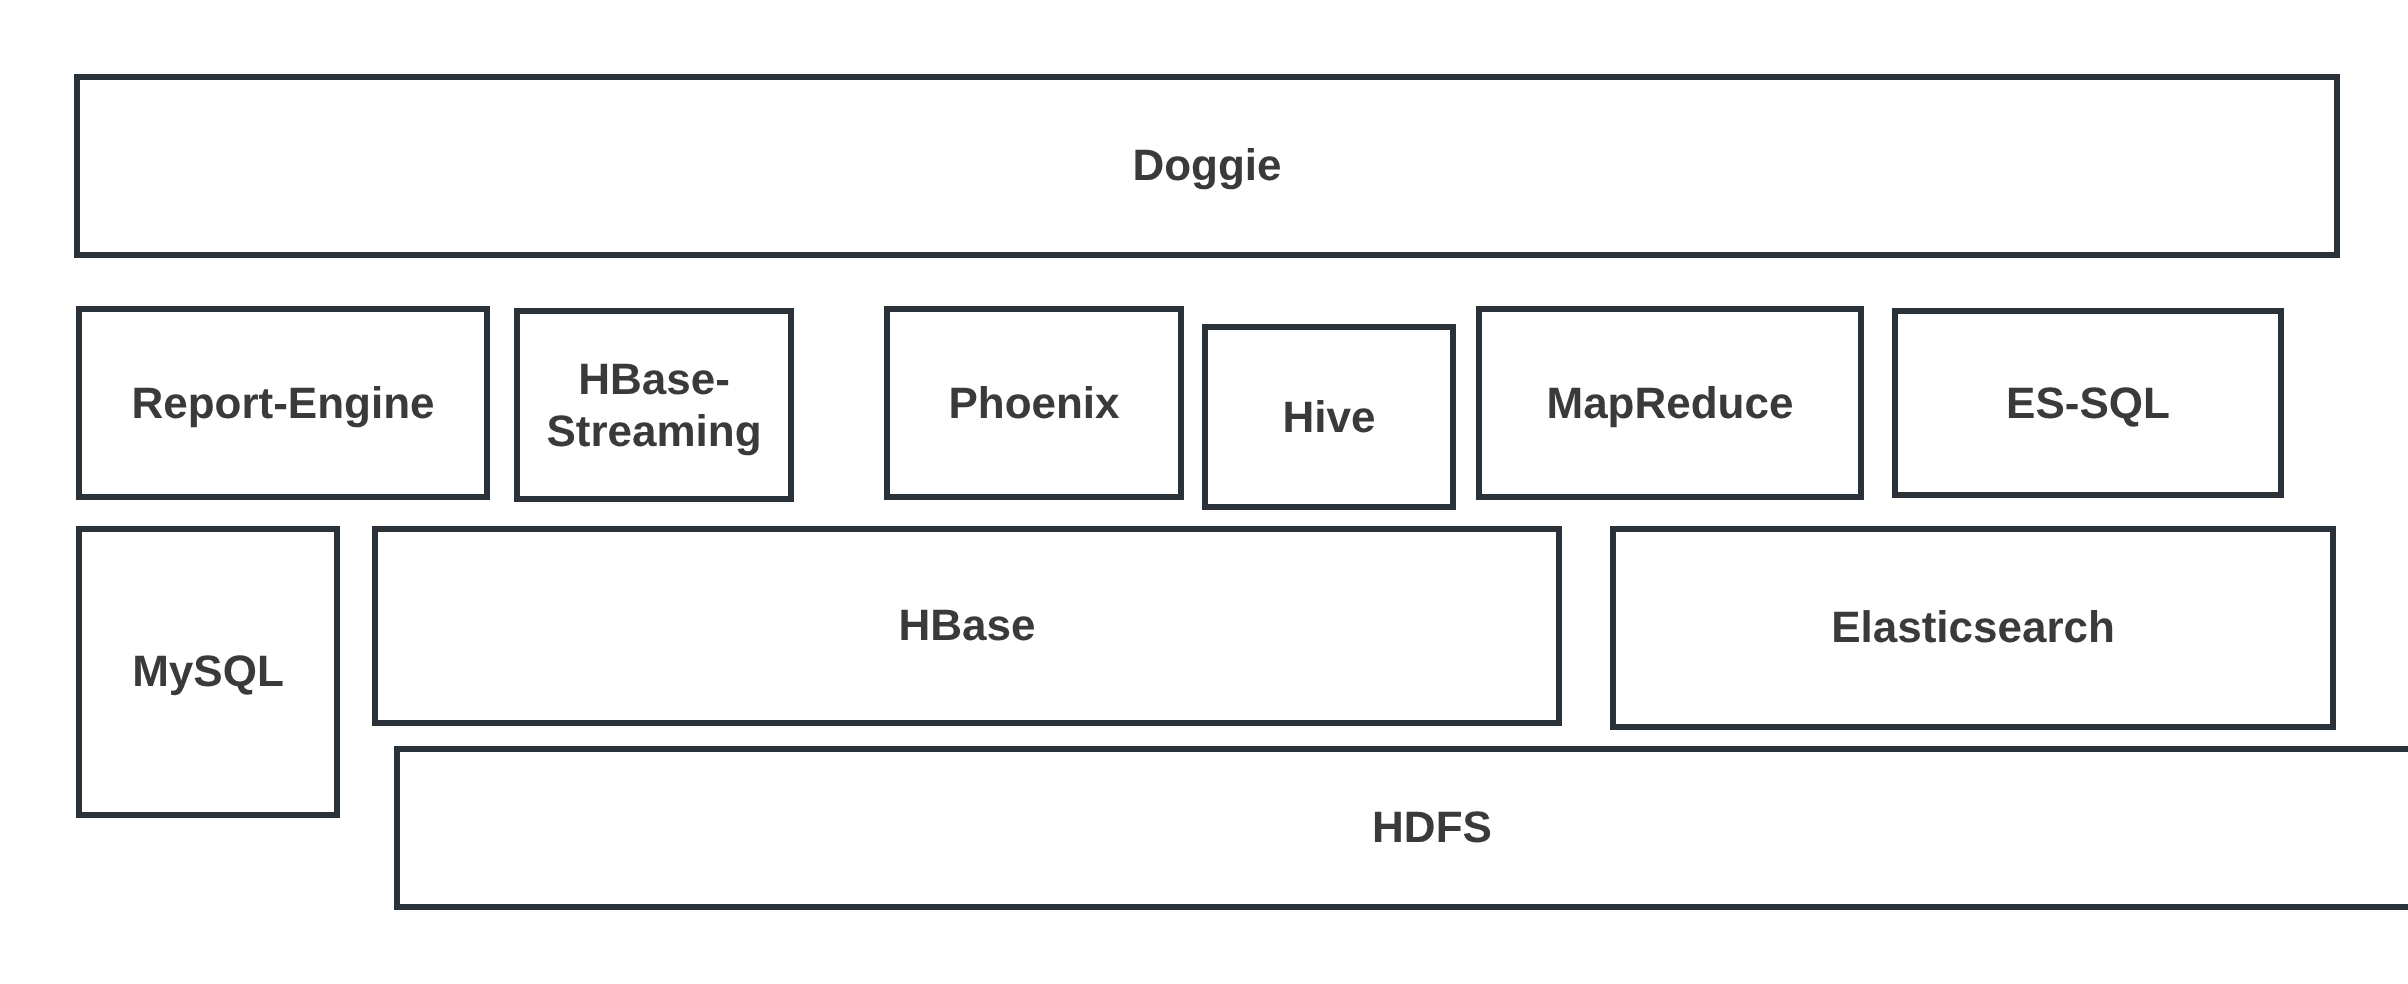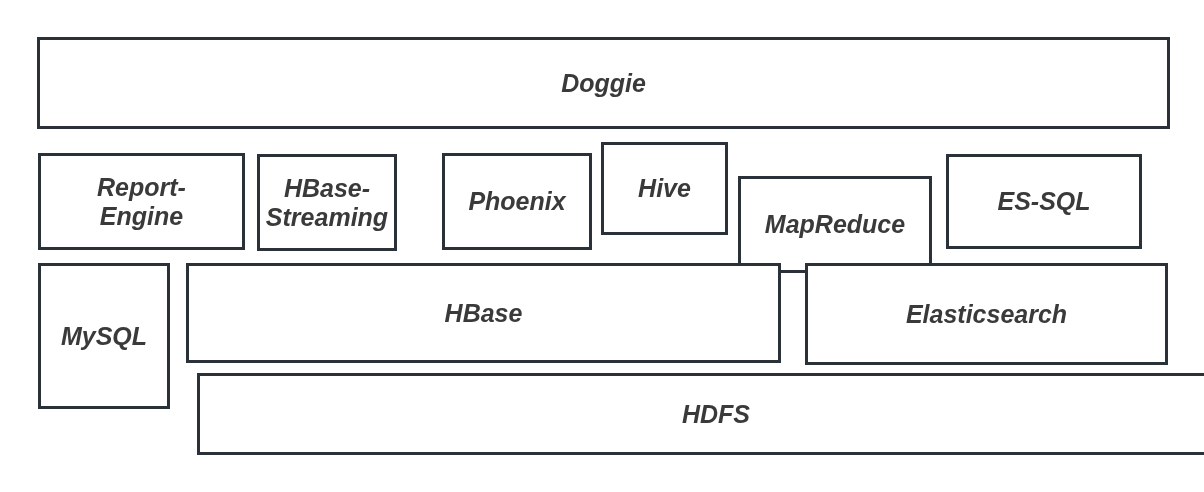--- a/index.html
+++ b/index.html
@@ -24,24 +24,23 @@
   .node {
     position: absolute;
     box-sizing: border-box;
     background: var(--fill);
     border: 3px solid var(--border);
     display: flex;
     align-items: center;
     justify-content: center;
     text-align: center;
     font-weight: 700;
-    font-size: 25px;
+    font-size: 22px;
     line-height: 1.15;
     color: var(--text);
-    font-style: italic;
   }
   .lbl {
     display: block;
     overflow-wrap: break-word;
     word-wrap: break-word;
   }
   .maxw-170 { max-width: 170px; }
   .maxw-142 { max-width: 142px; }
   .maxw-158 { max-width: 158px; }
   .maxw-92  { max-width: 92px; }
@@ -60,25 +59,25 @@
   </div>
 
   <div class="node" style="left:257px; top:154px; width:140px; height:97px;">
     <span class="lbl maxw-142">HBase-Streaming</span>
   </div>
 
   <div class="node" style="left:442px; top:153px; width:150px; height:97px;">
     <span class="lbl">Phoenix</span>
   </div>
 
-  <div class="node" style="left:601px; top:142px; width:127px; height:93px;">
+  <div class="node" style="left:601px; top:162px; width:127px; height:93px;">
     <span class="lbl">Hive</span>
   </div>
 
-  <div class="node" style="left:738px; top:153px; width:194px; height:97px;margin-top:23px;">
+  <div class="node" style="left:738px; top:153px; width:194px; height:97px;">
     <span class="lbl maxw-158">MapReduce</span>
   </div>
 
   <div class="node" style="left:946px; top:154px; width:196px; height:95px;">
     <span class="lbl">ES-SQL</span>
   </div>
 
   <div class="node" style="left:38px; top:263px; width:132px; height:146px;">
     <span class="lbl maxw-92">MySQL</span>
   </div>

